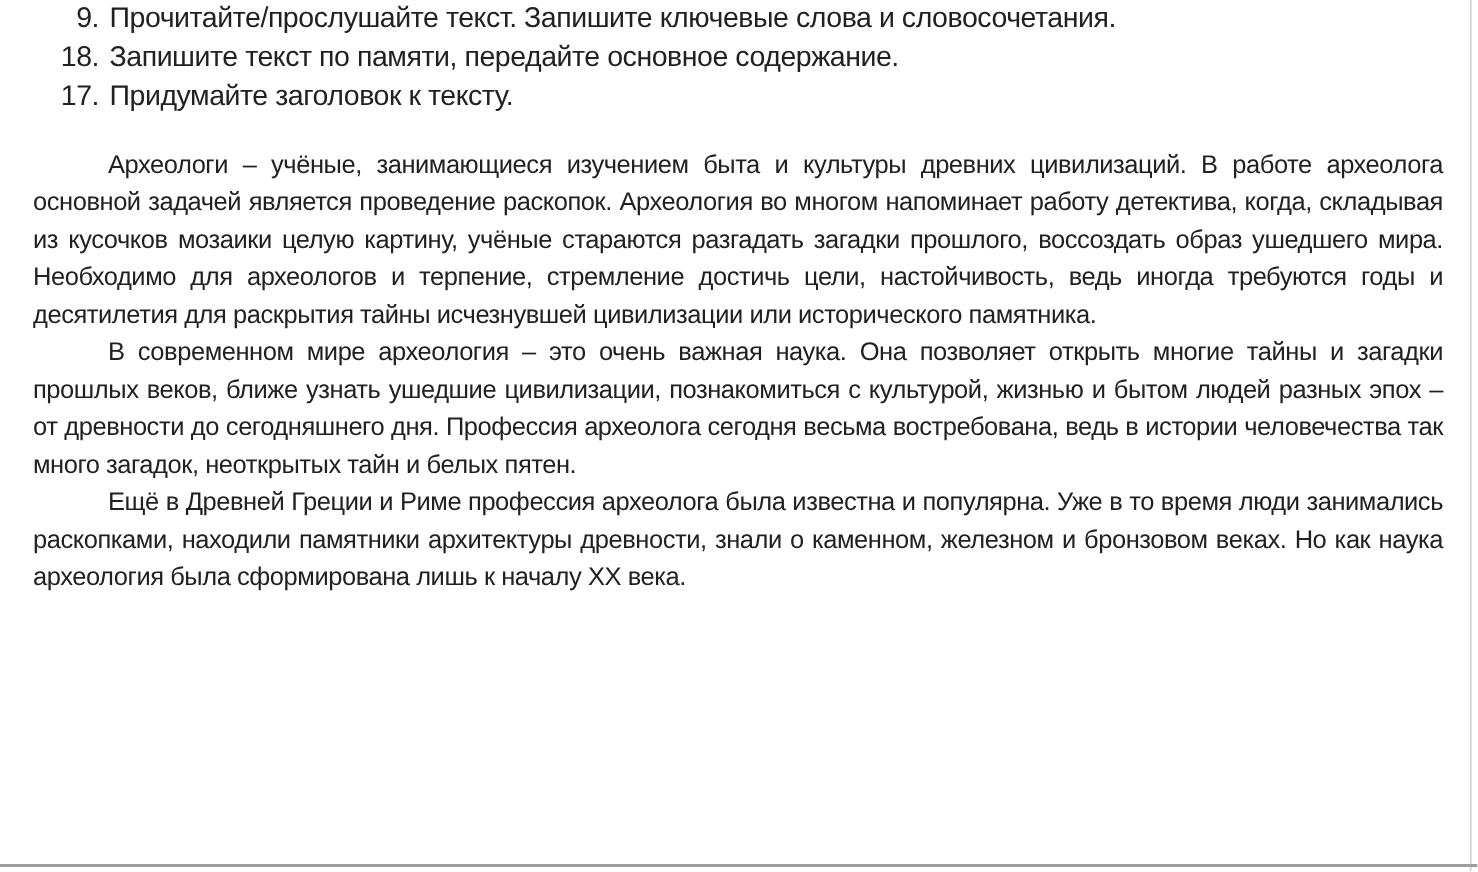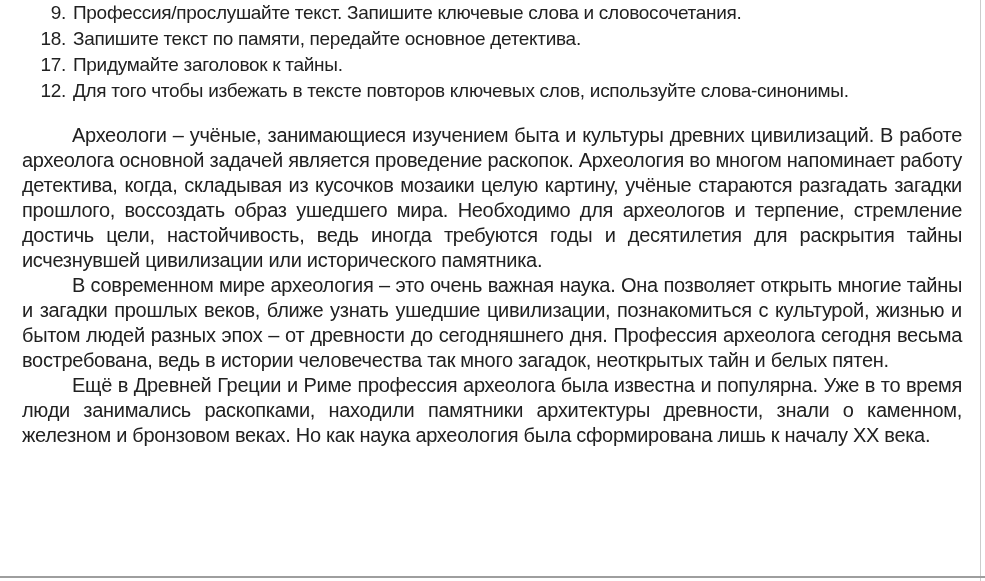--- a/index.html
+++ b/index.html
@@ -52,53 +52,49 @@
     width: 26px;
     margin-left: 18px;
     margin-right: 7px;
     text-align: right;
     white-space: nowrap;
   }
   .list-text { flex: 1 1 auto; }
   
   .article {
     margin-top: 19px;
-    font-size: 20px;
+    font-size: 17px;
     line-height: 25px;
     letter-spacing: -0.3px;
     text-align: justify;
   }
   .article p {
     text-indent: 50px;
     margin: 0;
   }
 </style>
 </head>
 <body>
 
 <div class="page">
 
   <div class="content">
 
     <ol class="exercise-list">
       <li class="list-row">
         <span class="list-num">9.</span>
-        <span class="list-text">Профессия/прослушайте текст. Запишите ключевые слова и словосочетания.</span>
+        <span class="list-text">Прочитайте/прослушайте текст. Запишите ключевые слова и словосочетания.</span>
       </li>
       <li class="list-row">
         <span class="list-num">18.</span>
-        <span class="list-text">Запишите текст по памяти, передайте основное детектива.</span>
+        <span class="list-text">Запишите текст по памяти, передайте основное содержание.</span>
       </li>
       <li class="list-row">
         <span class="list-num">17.</span>
-        <span class="list-text">Придумайте заголовок к тайны.</span>
-      </li>
-      <li class="list-row">
-        <span class="list-num">12.</span>
-        <span class="list-text">Для того чтобы избежать в тексте повторов ключевых слов, используйте слова-синонимы.</span>
+        <span class="list-text">Придумайте заголовок к тексту.</span>
       </li>
     </ol>
 
     <div class="article">
       <p>Археологи – учёные, занимающиеся изучением быта и культуры древних цивилизаций. В работе археолога основной задачей является проведение раскопок. Археология во многом напоминает работу детектива, когда, складывая из кусочков мозаики целую картину, учёные стараются разгадать загадки прошлого, воссоздать образ ушедшего мира. Необходимо для археологов и терпение, стремление достичь цели, настойчивость, ведь иногда требуются годы и десятилетия для раскрытия тайны исчезнувшей цивилизации или исторического памятника.</p>
       <p>В современном мире археология – это очень важная наука. Она позволяет открыть многие тайны и загадки прошлых веков, ближе узнать ушедшие цивилизации, познакомиться с культурой, жизнью и бытом людей разных эпох – от древности до сегодняшнего дня. Профессия археолога сегодня весьма востребована, ведь в истории человечества так много загадок, неоткрытых тайн и белых пятен.</p>
       <p>Ещё в Древней Греции и Риме профессия археолога была известна и популярна. Уже в то время люди занимались раскопками, находили памятники архитектуры древности, знали о каменном, железном и бронзовом веках. Но как наука археология была сформирована лишь к началу XX века.</p>
     </div>
 
   </div>

